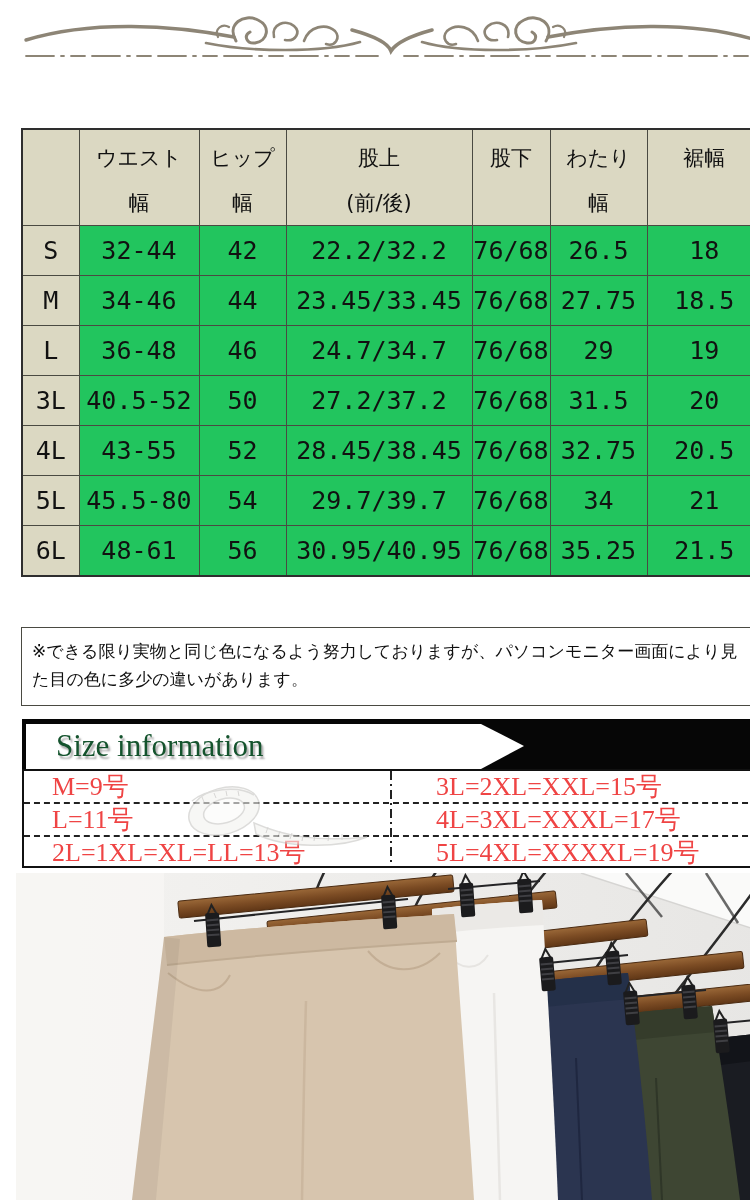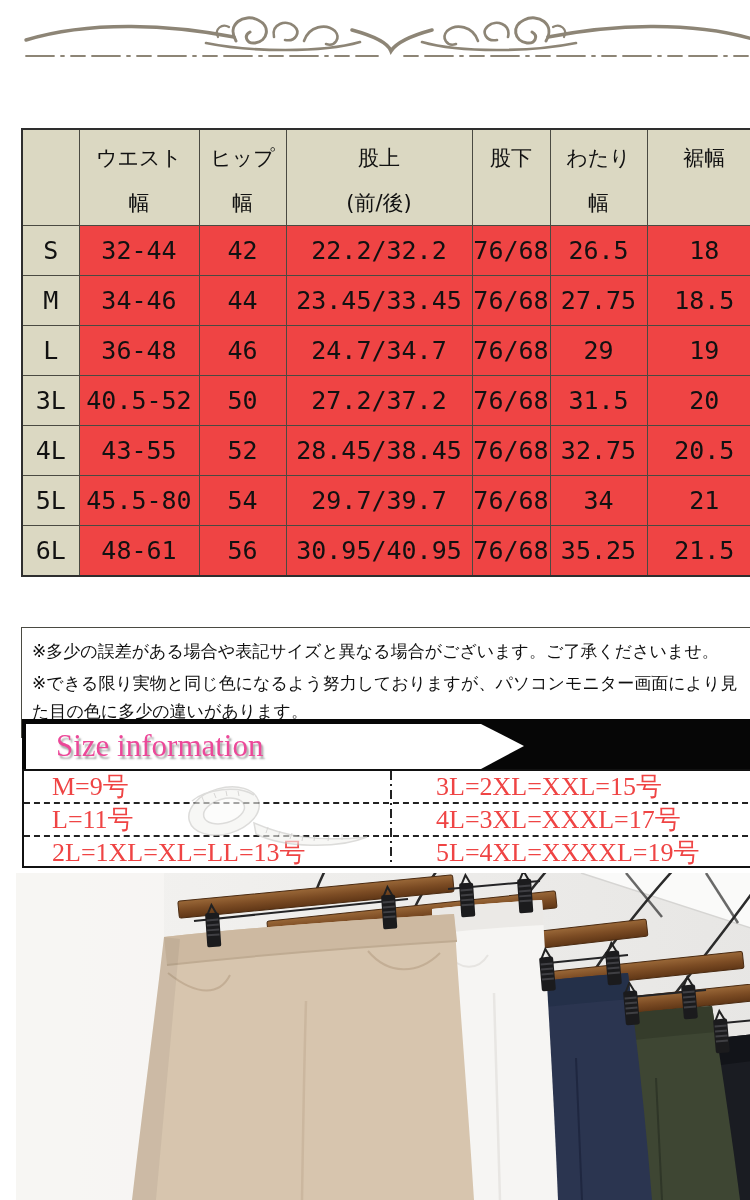--- a/index.html
+++ b/index.html
@@ -15,32 +15,32 @@
   .size-unit{position:absolute;left:133px;top:90px;font-size:20px;color:#1a1a1a;}
   .size-desc{position:absolute;left:205px;top:70px;font-size:19px;line-height:28px;color:#0f0f0f;}
 
   
   table.size-table{position:absolute;top:128px;left:5px;width:740px;border-collapse:collapse;table-layout:fixed;border:2px solid #2e2e2e;}
   table.size-table th,table.size-table td{border:1px solid #4a4a42;text-align:center;vertical-align:middle;padding:0;}
   table.size-table thead th{background:#dbd8c2;height:95px;font-weight:normal;font-size:21px;vertical-align:top;}
   table.size-table thead th .l1{display:block;margin-top:14px;}
   table.size-table thead th .l2{display:block;margin-top:17px;min-height:24px;}
   table.size-table tbody th{background:#dbd8c2;font-weight:normal;font-family:"DejaVu Sans Mono","Liberation Mono",monospace;font-size:25px;height:49px;}
-  table.size-table tbody td{background:#ef4444;font-family:"DejaVu Sans Mono","Liberation Mono",monospace;font-size:25px;height:49px;}
+  table.size-table tbody td{background:#22c55e;font-family:"DejaVu Sans Mono","Liberation Mono",monospace;font-size:25px;height:49px;}
 
   
   .notes{position:absolute;top:627px;left:5px;width:718px;border:1px solid #4a4a42;background:#fff;padding:5px 10px 8px 10px;}
   .notes p{margin:4px 0;font-size:17px;line-height:28px;color:#0f0f0f;}
   .notes p.wrap-indent{padding-left:0;}
 
   
   .banner{position:absolute;top:719px;left:6px;width:738px;height:50px;background:#060606;}
   .banner .pennant{position:absolute;left:4px;top:5px;height:45px;width:500px;background:#ffffff;
     clip-path:polygon(0 0,455px 0,498px 22px,455px 45px,0 45px);}
-  .banner .pennant span{display:block;padding-left:30px;font-family:"Liberation Serif","DejaVu Serif",serif;font-size:31px;line-height:44px;color:#ec4899;text-shadow:2px 3px 2px #a9a9a9;}
+  .banner .pennant span{display:block;padding-left:30px;font-family:"Liberation Serif","DejaVu Serif",serif;font-size:31px;line-height:44px;color:#14532d;text-shadow:2px 3px 2px #a9a9a9;}
 
   
   .conv{position:absolute;top:769px;left:6px;width:734px;height:95px;border:2px solid #111;background:#fff;font-family:"Liberation Serif","DejaVu Serif",serif;}
   .conv .row{display:flex;height:31px;align-items:center;}
   .conv .row.dashed{border-bottom:2px dashed #222;}
   .conv .cell{font-size:26px;line-height:30px;color:#ef4444;white-space:nowrap;}
   .conv .cell.left{width:366px;padding-left:28px;box-sizing:border-box;}
   .conv .cell.right{padding-left:46px;}
   .conv .vdivider{position:absolute;left:366px;top:0;bottom:0;width:2px;
     background:repeating-linear-gradient(180deg,#222 0 9px,transparent 9px 13px,#222 13px 15px,transparent 15px 19px);}
@@ -181,21 +181,20 @@
           <td>56</td>
           <td>30.95/40.95</td>
           <td>76/68</td>
           <td>35.25</td>
           <td>21.5</td>
         </tr>
       </tbody>
   </table>
 
   <div class="notes">
-    <p>※多少の誤差がある場合や表記サイズと異なる場合がございます。ご了承くださいませ。</p>
     <p class="wrap-indent">※できる限り実物と同じ色になるよう努力しておりますが、パソコンモニター画面により見た目の色に多少の違いがあります。</p>
   </div>
 
   <div class="banner">
     <div class="pennant">
       <span>Size information</span>
     </div>
   </div>
 
   <div class="conv">

